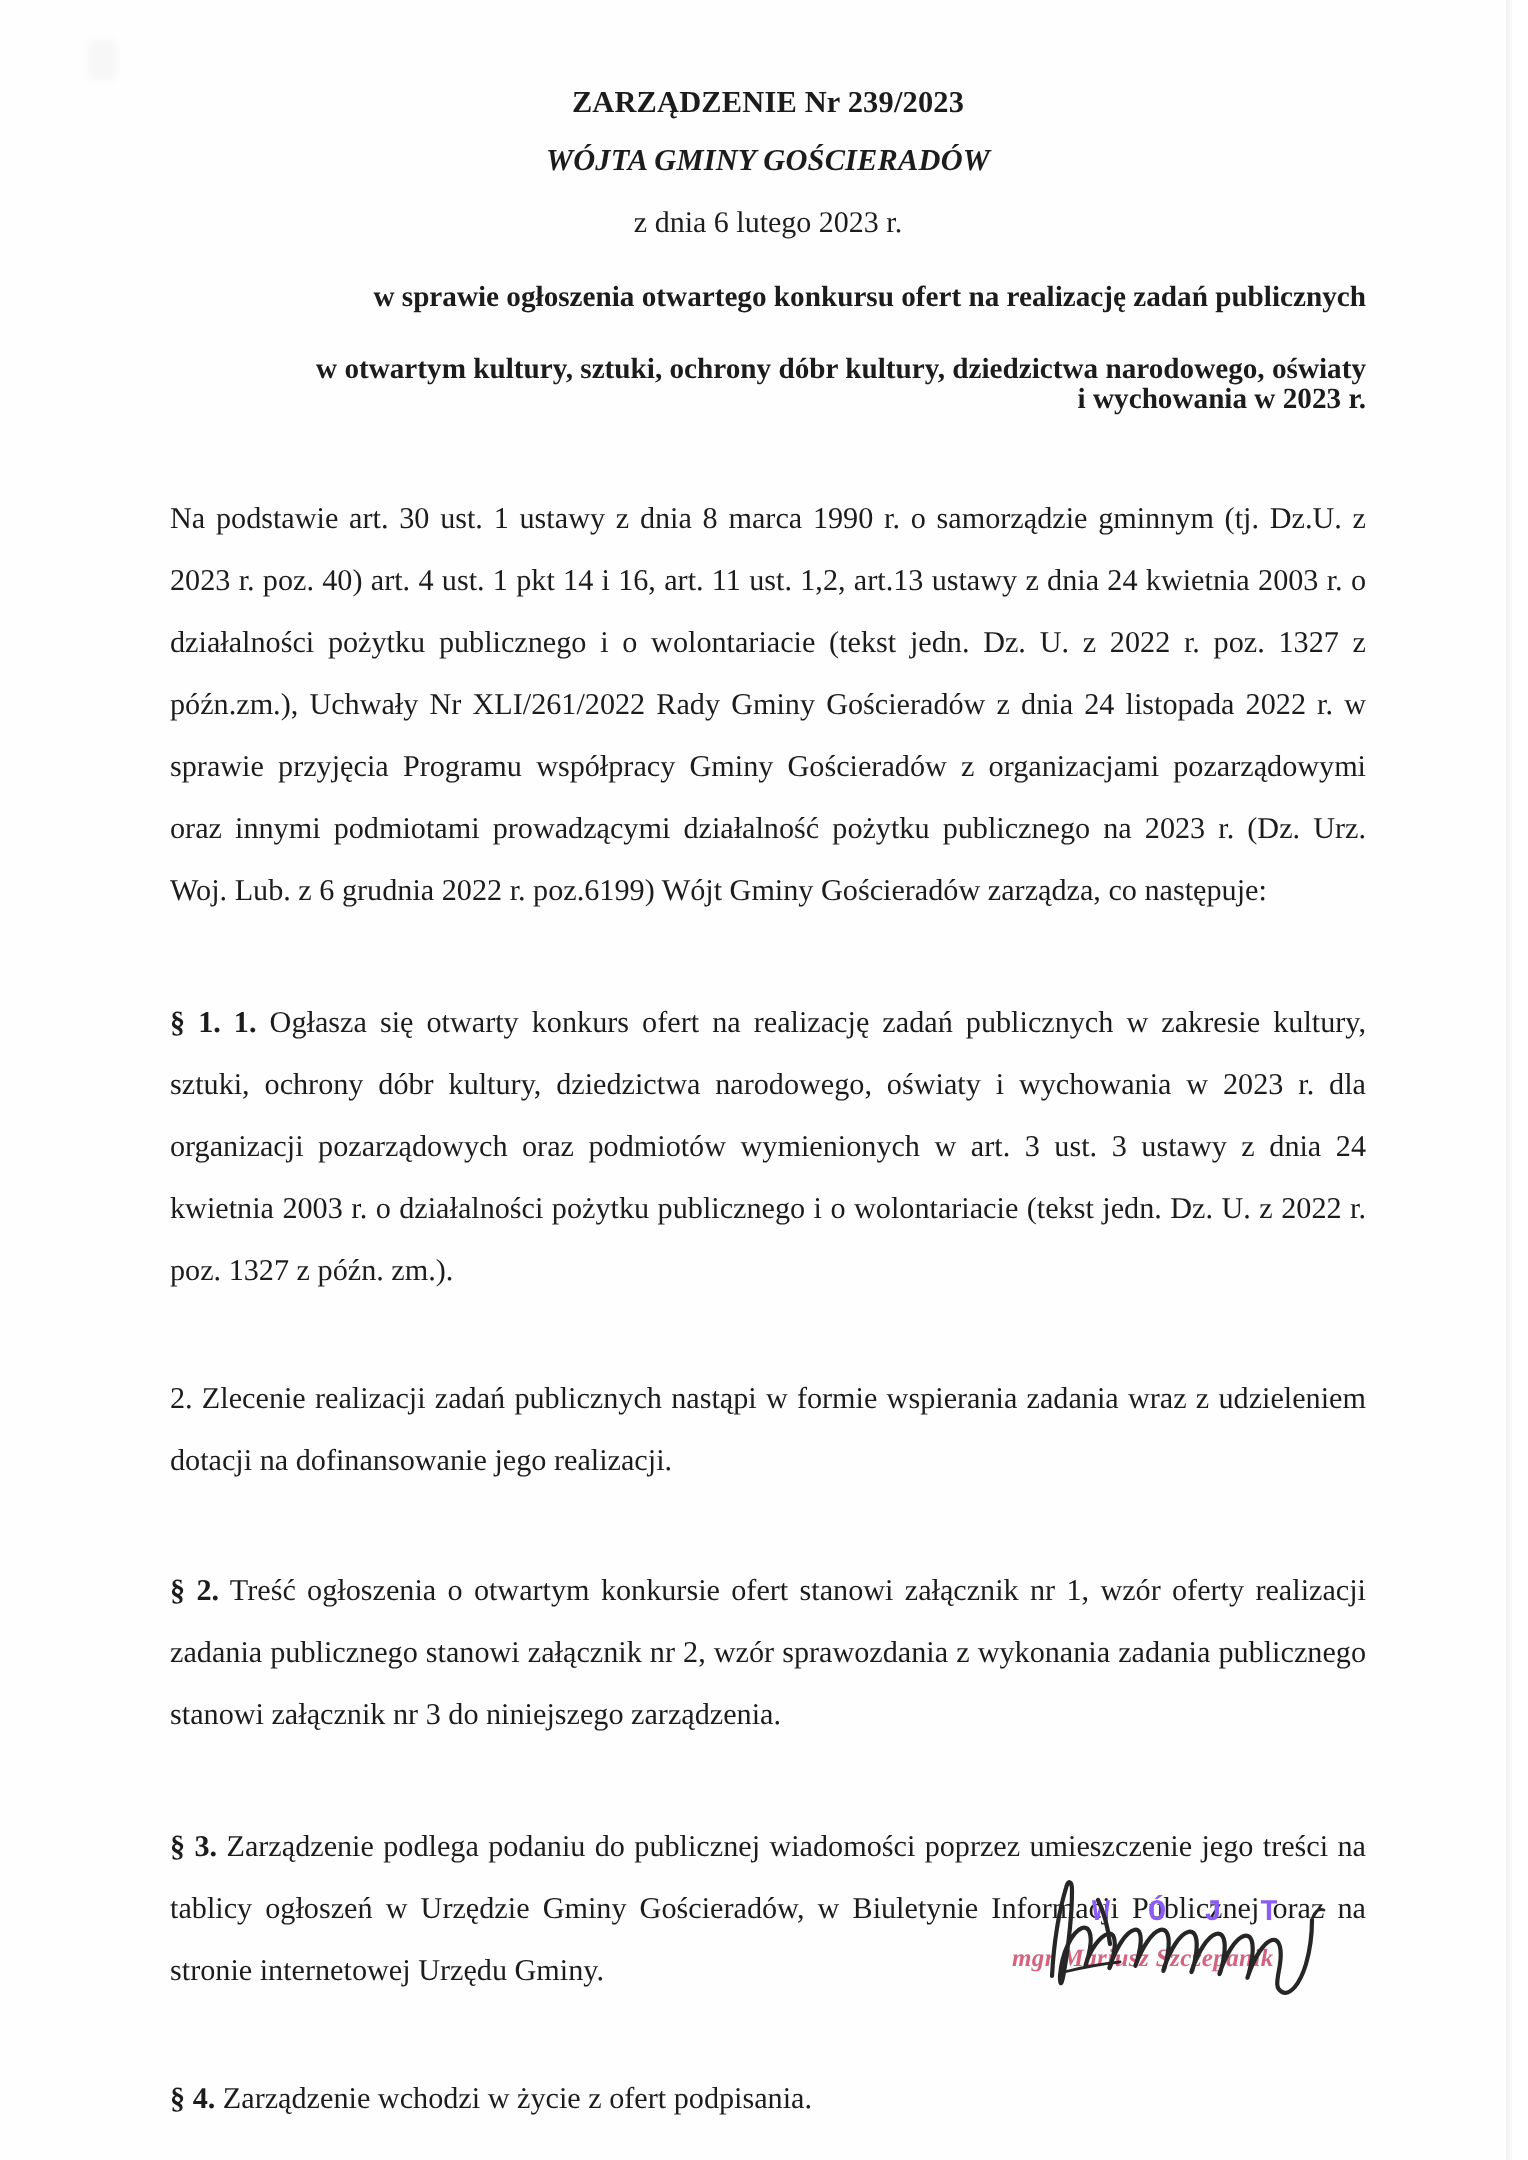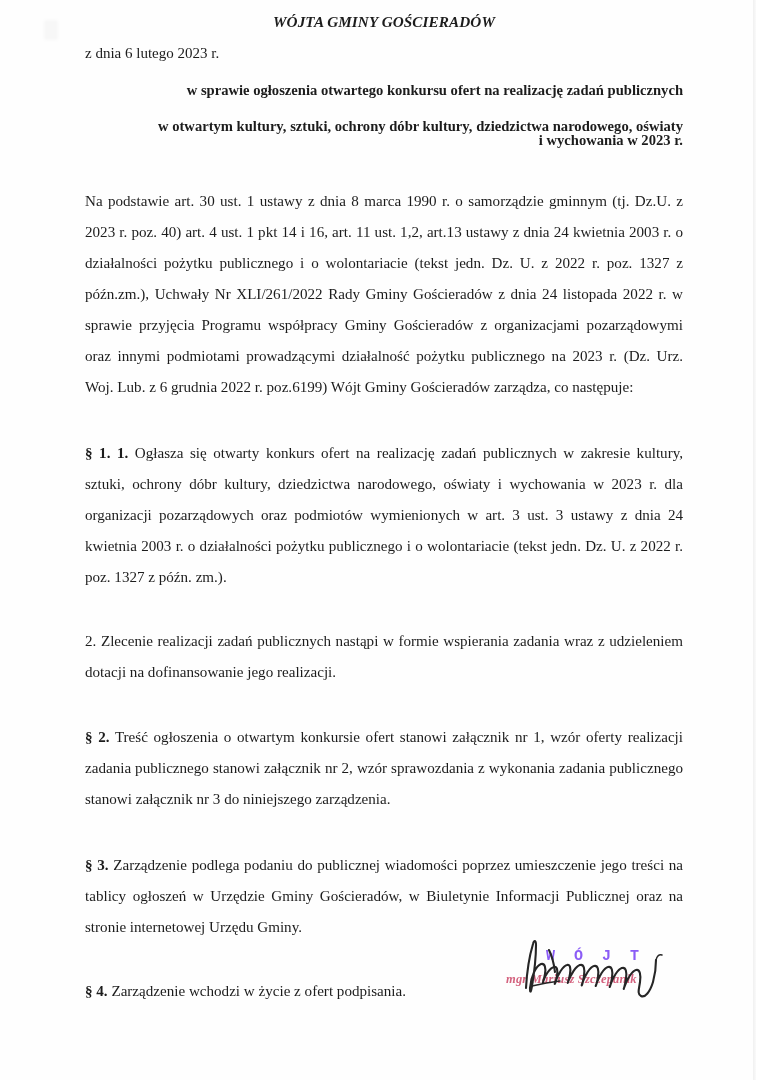--- a/index.html
+++ b/index.html
@@ -67,21 +67,21 @@
     text-align: center;
     font-weight: bold;
     font-size: 15.2px;
     letter-spacing: 0.1px;
     line-height: 1.0;
   }
   .doc-title.t1 { margin-top: 44px; }
   .doc-title.t2 { margin-top: 14px; font-style: italic; }
 
   .doc-date {
-    text-align: left;
+    text-align: center;
     font-weight: normal;
     font-size: 15px;
     margin-top: 17px;
     line-height: 1.0;
   }
 
   .doc-subtitle {
     text-align: right;
     font-weight: bold;
     font-size: 14.6px;
@@ -160,20 +160,21 @@
 </style>
 </head>
 <body>
 
 <div id="page-sheet">
 
   <div id="scan-artifact-topleft"></div>
 
   <div id="content">
 
+    <div class="doc-title t1">ZARZĄDZENIE Nr 239/2023</div>
 
     <div class="doc-title t2">WÓJTA GMINY GOŚCIERADÓW</div>
 
     <div class="doc-date">z dnia 6 lutego 2023  r.</div>
 
     <div class="doc-subtitle s1">w sprawie ogłoszenia otwartego konkursu ofert na realizację zadań publicznych</div>
 
     <div class="doc-subtitle s2">w otwartym kultury, sztuki, ochrony dóbr kultury, dziedzictwa narodowego, oświaty</div>
 
     <div class="doc-subtitle s3">i wychowania w 2023 r.</div>

